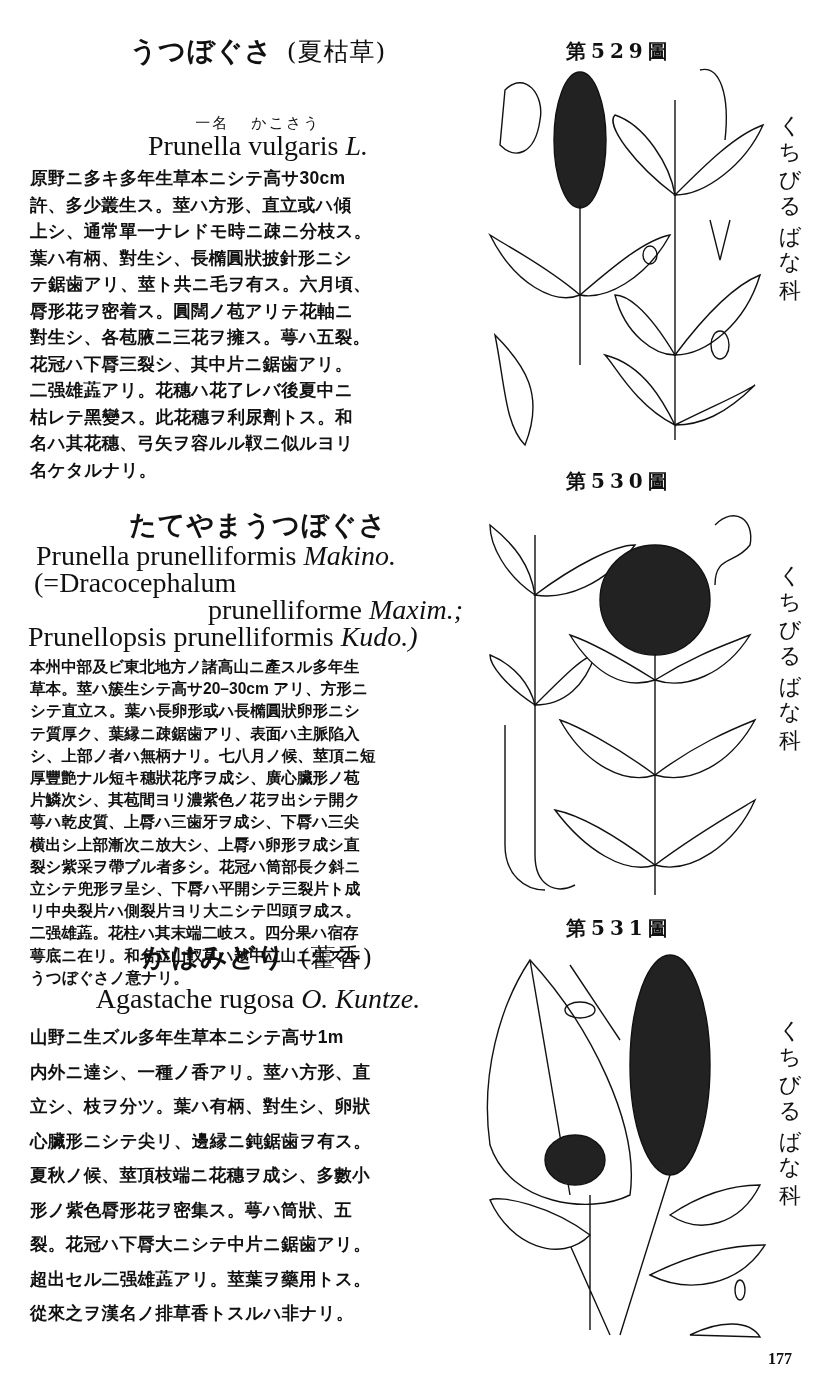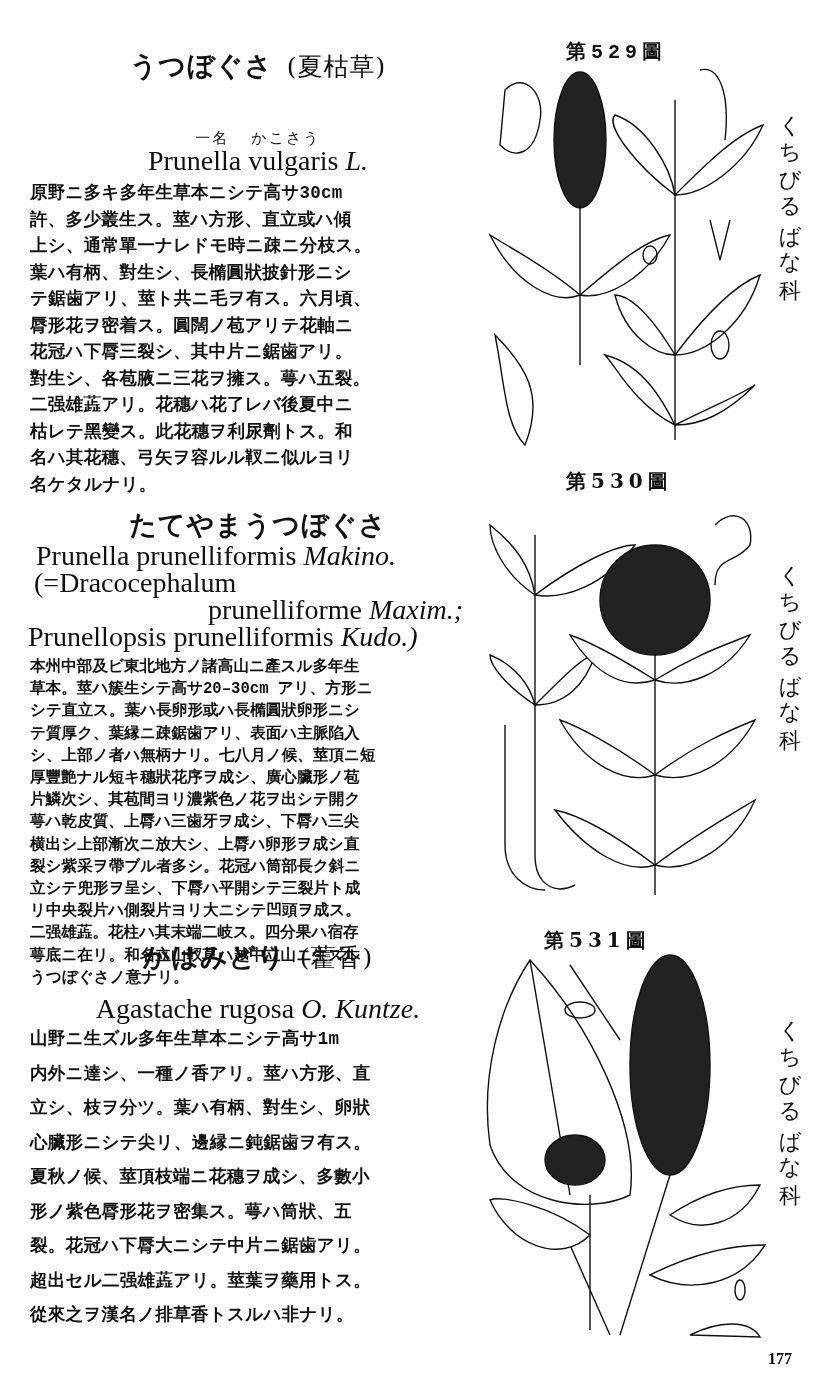--- a/index.html
+++ b/index.html
@@ -11,21 +11,21 @@
     .page { position: absolute; inset: 0; }
     .entry { position: absolute; left: 28px; width: 460px; }
     .title-row { text-align: center; font-weight: bold; font-size: 27px; letter-spacing: 1px; line-height: 34px; }
     .title-row .kanji { font-weight: normal; font-size: 25px; margin-left: 14px; }
     .alias { text-align: center; font-size: 15px; line-height: 18px; letter-spacing: 2px; margin-top: 45px; }
     .alias .gap { display: inline-block; width: 22px; }
     .sci { font-family: "Liberation Serif", "DejaVu Serif", serif; font-size: 28px; line-height: 27px; }
     .sci.center { text-align: center; }
     .sci i { font-style: italic; }
     .body-text {
-      font-family: Liberation Mono, monospace; font-weight: bold;
+      font-family: Liberation Sans, sans-serif; font-weight: bold;
       font-size: 17.5px; line-height: 26.5px; letter-spacing: 0.3px; margin: 6px 0 0 2px;
       text-align: justify;
     }
     .body-line { display: block; white-space: nowrap; }
     .body-text.small { font-size: 15.6px; line-height: 22.2px; letter-spacing: 0px; }
     .body-text.wide { font-size: 17.5px; line-height: 34.5px; }
     .fig-label {
       position: absolute; font-weight: bold; font-size: 20px; letter-spacing: 5px;
       font-family: "DejaVu Serif", serif;
     }
@@ -39,39 +39,39 @@
     .syn2 { padding-left: 180px; }
     svg path, svg line, svg ellipse, svg circle { stroke: #111; fill: none; stroke-width: 1.4; }
     svg .dark { fill: #222; stroke: #111; }
     svg .leaf { fill: #fff; }
   </style>
 </head>
 <body>
 
 <div class="page">
 
-  <section class="entry" style="top:49px;">
+  <section class="entry" style="top:34px;">
     <div class="title-row">
       <span>うつぼぐさ</span><span class="kanji">(夏枯草)</span>
     </div>
     <div class="alias">
       <span>一名</span><span class="gap"></span><span>かこさう</span>
     </div>
     <div class="sci center">
       <span>Prunella vulgaris</span>&nbsp;<i>L.</i>
     </div>
     <div class="body-text">
       <span class="body-line">原野ニ多キ多年生草本ニシテ高サ30cm</span>
       <span class="body-line">許、多少叢生ス。莖ハ方形、直立或ハ傾</span>
       <span class="body-line">上シ、通常單一ナレドモ時ニ疎ニ分枝ス。</span>
       <span class="body-line">葉ハ有柄、對生シ、長橢圓狀披針形ニシ</span>
       <span class="body-line">テ鋸歯アリ、莖ト共ニ毛ヲ有ス。六月頃、</span>
       <span class="body-line">脣形花ヲ密着ス。圓闊ノ苞アリテ花軸ニ</span>
+      <span class="body-line">對生シ、各苞腋ニ三花ヲ擁ス。萼ハ五裂。</span>
       <span class="body-line">花冠ハ下脣三裂シ、其中片ニ鋸歯アリ。</span>
-      <span class="body-line">對生シ、各苞腋ニ三花ヲ擁ス。萼ハ五裂。</span>
       <span class="body-line">二强雄蕋アリ。花穗ハ花了レバ後夏中ニ</span>
       <span class="body-line">枯レテ黑變ス。此花穗ヲ利尿劑トス。和</span>
       <span class="body-line">名ハ其花穗、弓矢ヲ容ルル靫ニ似ルヨリ</span>
       <span class="body-line">名ケタルナリ。</span>
     </div>
   </section>
 
   <section class="entry" style="top:508px;">
     <div class="title-row">
       <span>たてやまうつぼぐさ</span>
@@ -104,39 +104,39 @@
       <span class="body-line">二强雄蕋。花柱ハ其末端二岐ス。四分果ハ宿存</span>
       <span class="body-line">萼底ニ在リ。和名立山靫草ハ越中立山ニ生ズル</span>
       <span class="body-line">うつぼぐさノ意ナリ。</span>
     </div>
   </section>
 
   <section class="entry" style="top:940px;">
     <div class="title-row">
       <span>かはみどり</span><span class="kanji">(藿香)</span>
     </div>
-    <div class="sci center" style="margin-top:20px;">
+    <div class="sci center" style="margin-top:10px;">
       <span>Agastache rugosa</span>&nbsp;<i>O. Kuntze.</i>
     </div>
-    <div class="body-text wide" style="margin-top:0;">
+    <div class="body-text wide" style="margin-top:8px;">
       <span class="body-line">山野ニ生ズル多年生草本ニシテ高サ1m</span>
       <span class="body-line">内外ニ達シ、一種ノ香アリ。莖ハ方形、直</span>
       <span class="body-line">立シ、枝ヲ分ツ。葉ハ有柄、對生シ、卵狀</span>
       <span class="body-line">心臟形ニシテ尖リ、邊縁ニ鈍鋸歯ヲ有ス。</span>
       <span class="body-line">夏秋ノ候、莖頂枝端ニ花穗ヲ成シ、多數小</span>
       <span class="body-line">形ノ紫色脣形花ヲ密集ス。萼ハ筒狀、五</span>
       <span class="body-line">裂。花冠ハ下脣大ニシテ中片ニ鋸歯アリ。</span>
       <span class="body-line">超出セル二强雄蕋アリ。莖葉ヲ藥用トス。</span>
       <span class="body-line">從來之ヲ漢名ノ排草香トスルハ非ナリ。</span>
     </div>
   </section>
 
-  <div class="fig-label" style="left:566px; top:38px;font-family:Liberation Mono, monospace;">第529圖</div>
+  <div class="fig-label" style="left:566px; top:38px;">第529圖</div>
   <div class="fig-label" style="left:566px; top:468px;">第530圖</div>
-  <div class="fig-label" style="left:544px; top:915px;margin-top:12px;">第531圖</div>
+  <div class="fig-label" style="left:566px; top:915px;">第531圖</div>
 
   <div class="family" style="left:775px; top:100px;">くちびるばな科</div>
   <div class="family" style="left:775px; top:550px;">くちびるばな科</div>
   <div class="family" style="left:775px; top:1005px;">くちびるばな科</div>
 
   <svg class="illus" style="left:485px; top:65px;" width="280" height="385" viewBox="0 0 280 385">
     <ellipse class="dark" cx="95" cy="75" rx="26" ry="68"></ellipse>
     <path d="M95 140 L95 300"></path>
     <path d="M190 35 L190 375" stroke-width="3"></path>
     <path d="M190 130 C150 100 120 60 130 50 C160 60 185 100 190 130 Z" class="leaf"></path>

